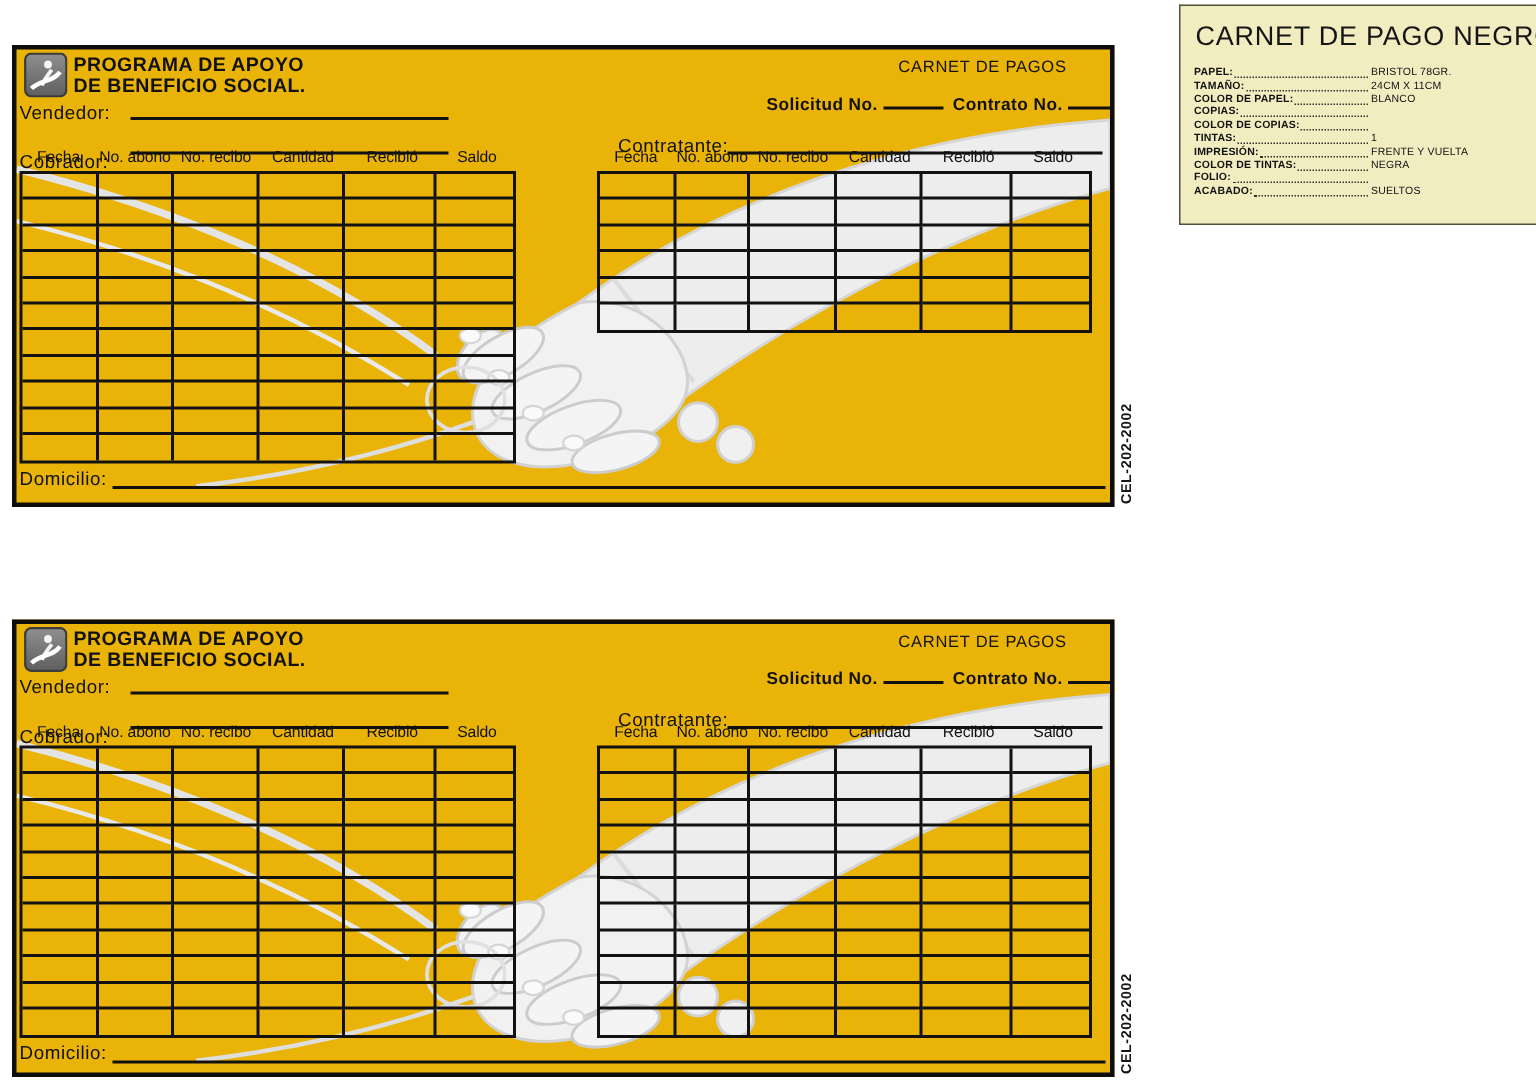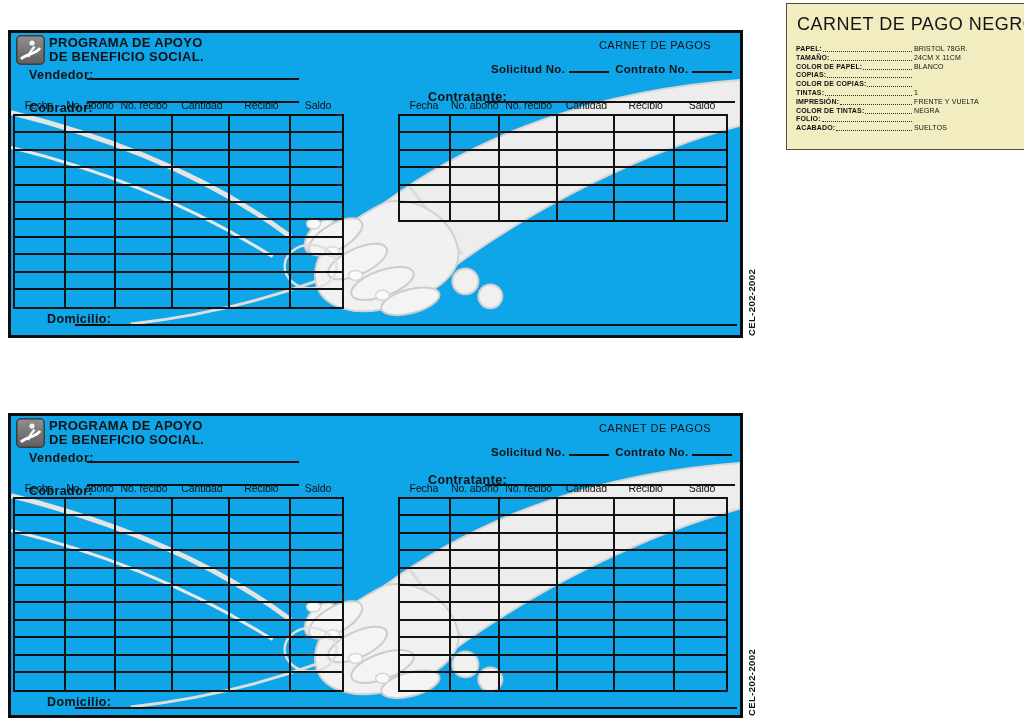--- a/index.html
+++ b/index.html
@@ -20,40 +20,40 @@
     margin:4px 0 10px 1px;white-space:nowrap;
   }
   .spec-row{display:flex;align-items:baseline;font-size:7px;line-height:8.8px;letter-spacing:.15px;}
   .spec-left{display:flex;width:118px;flex:0 0 118px;}
   .spec-label{font-weight:bold;white-space:nowrap;}
   .spec-leader{flex:1;border-bottom:1.5px dotted #33332a;margin:0 2px 1.5px 1px;height:7px;}
   .spec-value{font-weight:400;white-space:nowrap;}
 
   
   .card{
-    position:absolute;left:8px;width:735px;border:3px solid #0d0d0d;background:#0ea5e9;
+    position:absolute;left:8px;width:735px;border:3px solid #0d0d0d;background:#eab308;
     overflow:hidden;
   }
   .card > *{position:absolute;}
 
   .wm{left:0;top:45px;width:729px;height:258px;}
 
   .logo{left:5px;top:2px;width:29px;height:30px;}
   .org{left:38px;top:3px;font-weight:bold;font-size:13px;line-height:14px;letter-spacing:.3px;white-space:nowrap;}
 
   .carnet-title{left:558px;top:6px;width:172px;text-align:center;font-size:11px;font-weight:400;letter-spacing:.5px;white-space:nowrap;}
-  .sol-line{left:480px;top:29px;font-weight:bold;font-size:11.5px;letter-spacing:.3px;white-space:nowrap;}
+  .sol-line{left:500px;top:29px;font-weight:bold;font-size:11.5px;letter-spacing:.3px;white-space:nowrap;}
   .sol-line .blank{display:inline-block;width:40px;height:11px;border-bottom:2px solid #111;margin:0 6px 0 4px;}
   .sol-line .blank:last-child{margin-right:0;}
 
-  .flabel{font-weight:bold;font-size:12.5px;letter-spacing:.4px;white-space:nowrap;margin-left:16px;}
+  .flabel{font-weight:normal;font-size:12.5px;letter-spacing:.4px;white-space:nowrap;}
   .vend-label{left:2px;top:35px;}
   .cobr-label{left:2px;top:68px;}
   .contr-label{left:401px;top:57px;}
-  .dom-label{left:20px;top:279px;}
+  .dom-label{left:2px;top:279px;}
 
   .line{background:#111;height:2px;}
   .vend-line{left:76px;top:45px;width:212px;}
   .cobr-line{left:76px;top:68px;width:212px;}
   .contr-line{left:474px;top:68px;width:250px;}
   .dom-line{left:64px;top:291px;width:662px;}
 
   .tbl{top:66px;}
   .tbl-head{display:flex;font-weight:normal;font-size:10.5px;height:15px;line-height:13px;letter-spacing:-.1px;}
   .tbl-head span{text-align:center;white-space:nowrap;overflow:visible;}

